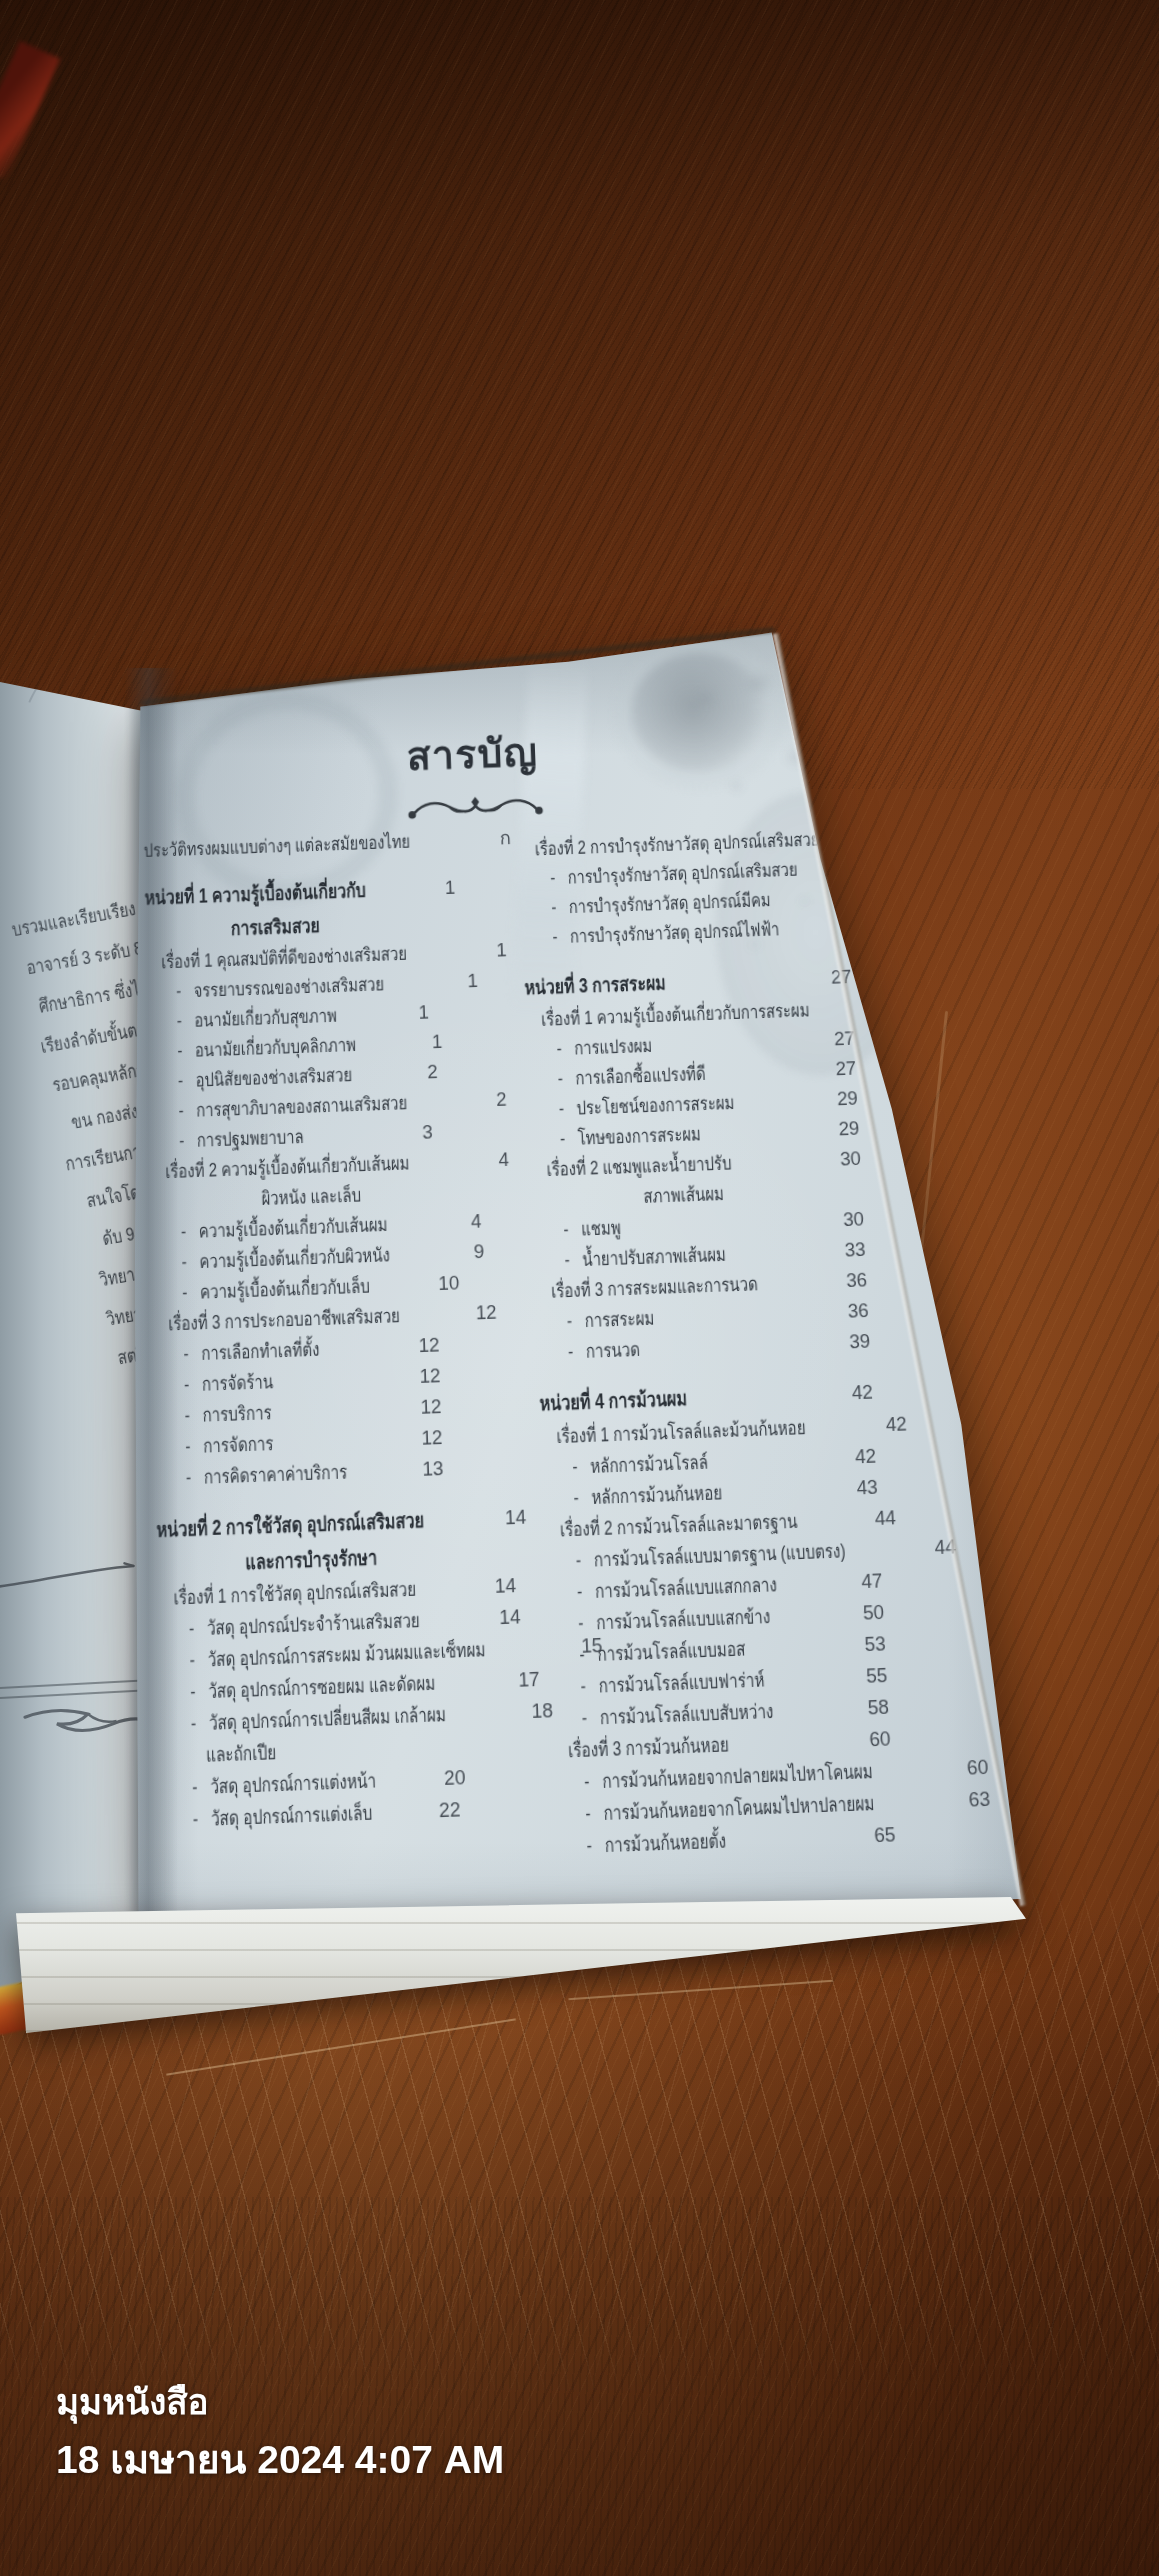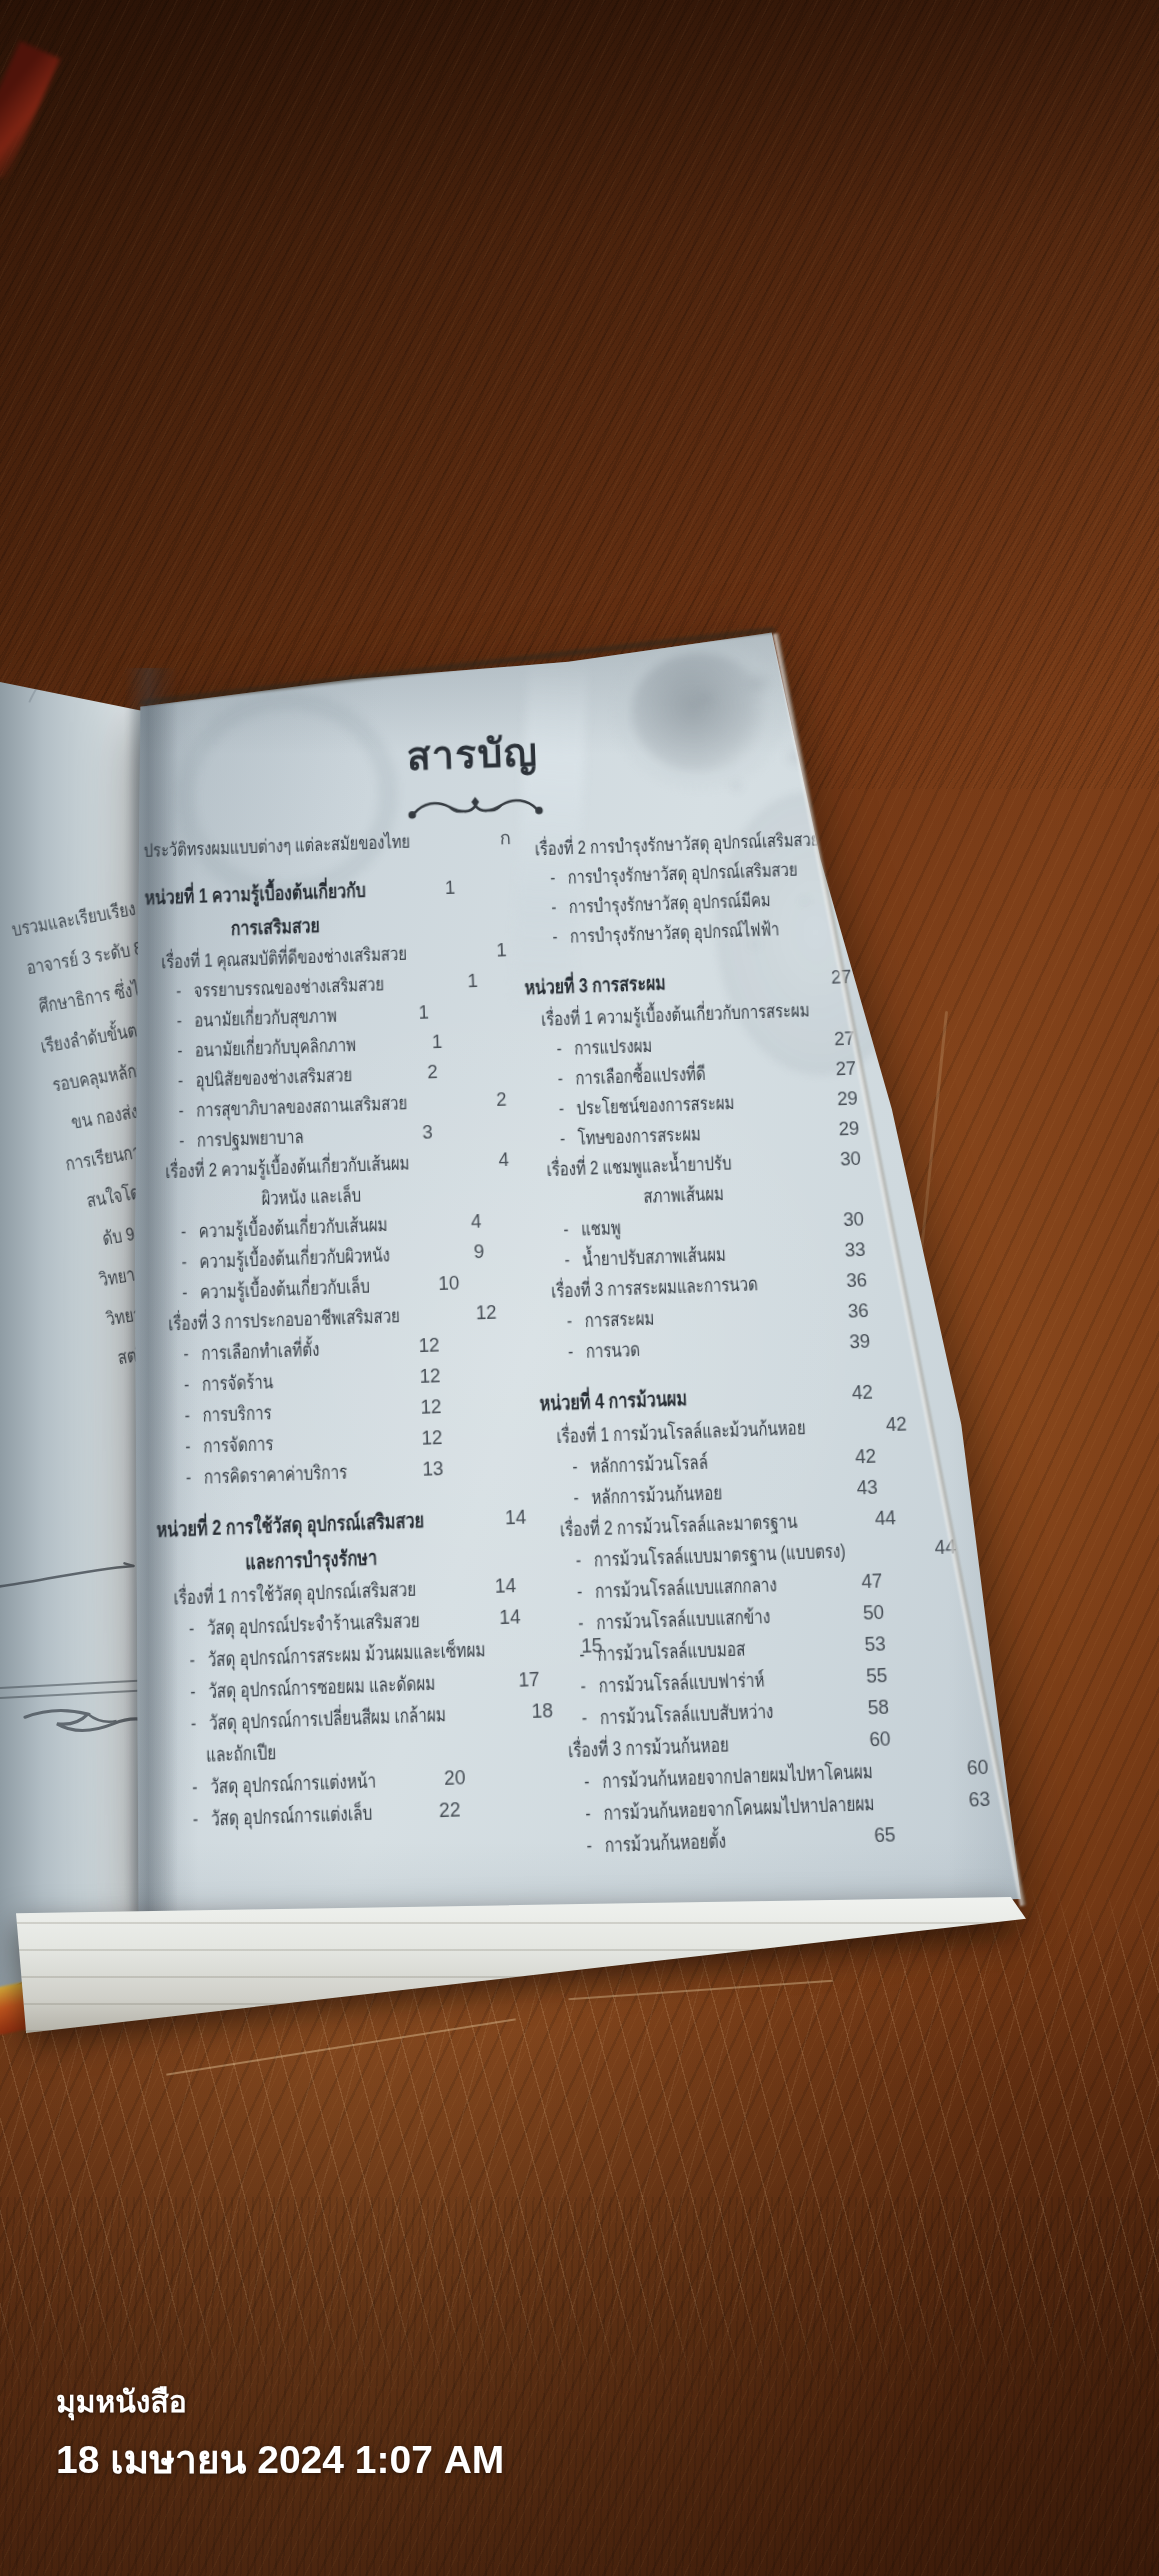--- a/index.html
+++ b/index.html
@@ -130,21 +130,21 @@
     clip-path:polygon(0% 12%, 98.5% 0%, 100% 16%, 1% 100%);
     background:
       repeating-linear-gradient(to bottom, rgba(0,0,0,0) 0 25px, rgba(110,105,90,.22) 25px 27px),
       linear-gradient(to bottom,#f0f2ef 0%,#e3e5e0 40%,#cfcfc8 75%,#b4b2a8 100%);}
   .cover-sliver{position:absolute;left:-6.3px;top:1983px;width:53px;height:47px;transform:rotate(-12deg);
     background:linear-gradient(to bottom,#d8b03c 0%,#c4571f 45%,#8f2f10 100%);filter:blur(0.9px);}
 
   
   .caption{position:absolute;left:56px;top:2375px;color:#fff;
     text-shadow:0 1.3px 5px rgba(0,0,0,.55);}
-  .caption-album{font-size:30px;font-weight:600;line-height:54px;}
+  .caption-album{font-size:35px;font-weight:600;line-height:54px;}
   .caption-datetime{font-size:39px;font-weight:600;line-height:61px;}
 </style>
 </head>
 <body>
 
 <div class="photo">
 
   <div class="wood-base"></div>
   <div class="wood-grain"></div>
   <div class="wood-grain-top"></div>
@@ -476,16 +476,16 @@
   <div class="page-right-edge"></div>
   <div class="gutter-shadow"></div>
 
   <div class="cover-sliver"></div>
   <div class="edge-wrap">
     <div class="edge-stack"></div>
   </div>
 
   <div class="caption">
     <div class="caption-album">มุมหนังสือ</div>
-    <div class="caption-datetime">18 เมษายน 2024 1:07 AM</div>
+    <div class="caption-datetime">18 เมษายน 2024 4:07 AM</div>
   </div>
 </div>
 
 
 </body></html>

